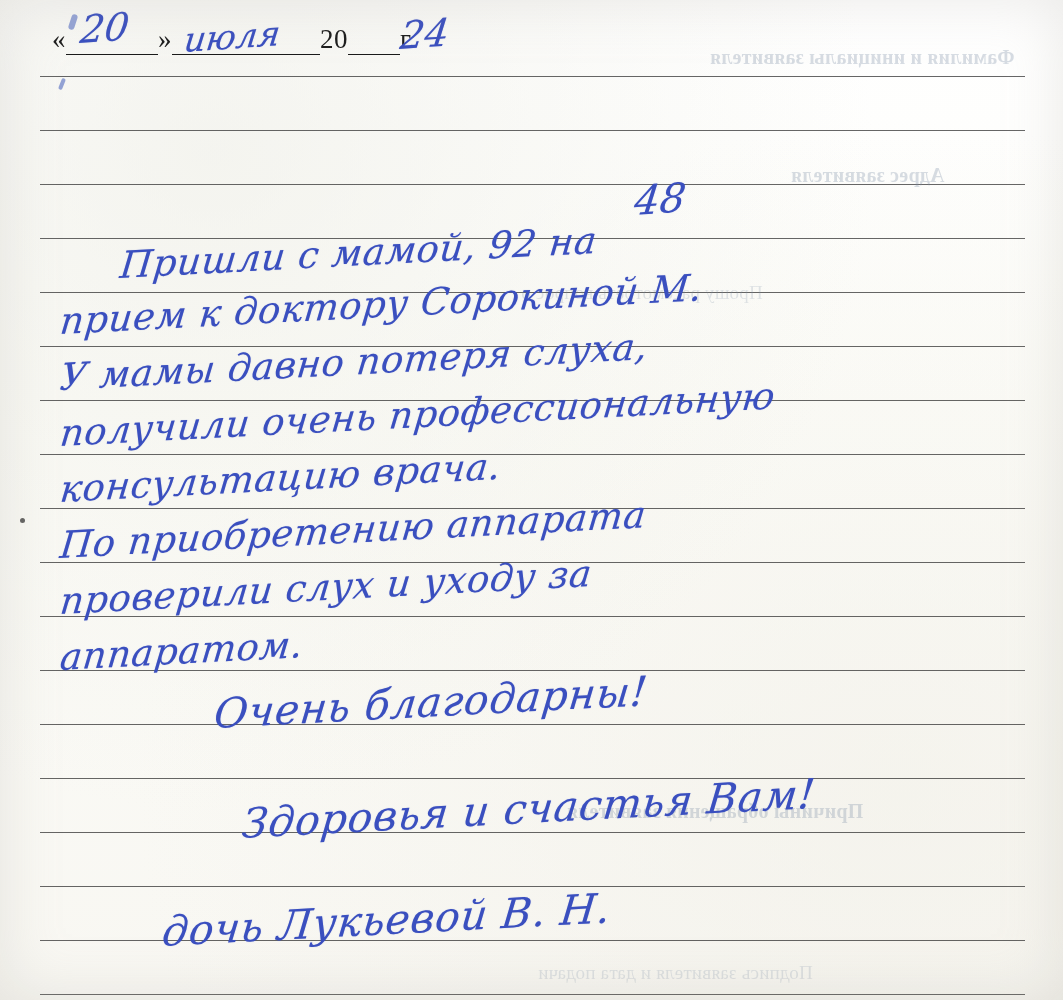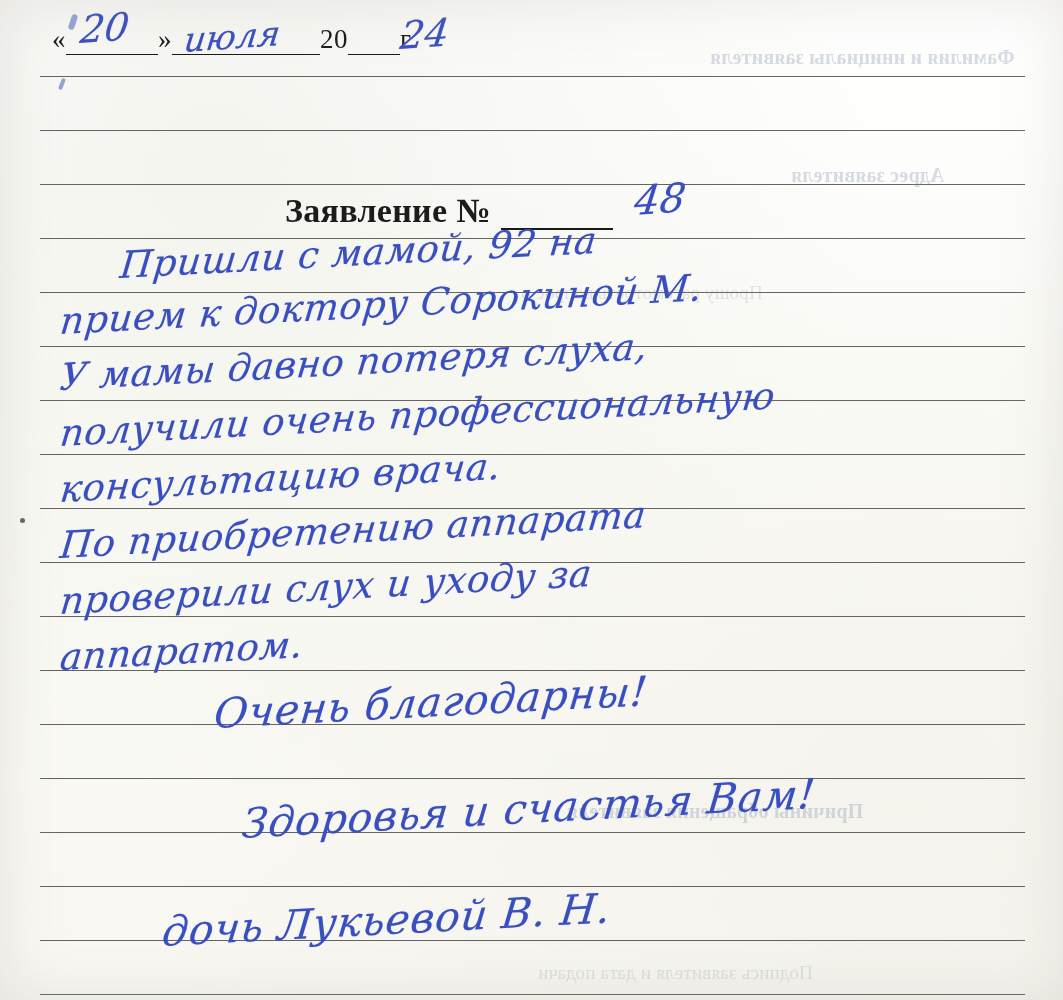--- a/index.html
+++ b/index.html
@@ -167,23 +167,20 @@
   <div class="bleed" style="top:46px; right:48px; font-size:20px;">Фамилия и инициалы заявителя</div>
   <div class="bleed" style="top:164px; right:118px; font-size:20px;">Адрес заявителя</div>
   <div class="bleed thin" style="top:282px; right:300px; font-size:19px;">Прошу рассмотреть вопрос о</div>
   <div class="bleed" style="top:800px; right:200px; font-size:20px;">Причины обращения заявителя</div>
   <div class="bleed thin" style="top:962px; right:250px; font-size:19px;">Подпись заявителя и дата подачи</div>
 
   <div class="printed date-line">
     <span>«</span><span class="gap gap-day"></span><span>»</span><span class="gap gap-month"></span><span>20</span><span class="gap gap-year"></span><span>г.</span>
   </div>
 
-  <div class="printed title">
-    <span>Заявление №</span><span class="numline"></span>
-  </div>
 
   <div class="hand lean" style="top:8px; left:78px; font-size:38px;">20</div>
   <div class="hand lean" style="top:20px; left:182px; font-size:34px;">июля</div>
   <div class="hand lean" style="top:14px; left:398px; font-size:38px;">24</div>
 
   <div class="hand lean" style="top:178px; left:632px; font-size:40px;">48</div>
 
   <div class="hand lean2 hw-body" style="top:244px; left:118px;">Пришли с мамой, 92 на</div>
   <div class="hand lean2 hw-body" style="top:300px; left:58px;">прием к доктору Сорокиной М.</div>
   <div class="hand lean2 hw-body" style="top:356px; left:58px;">У мамы давно потеря слуха,</div>

